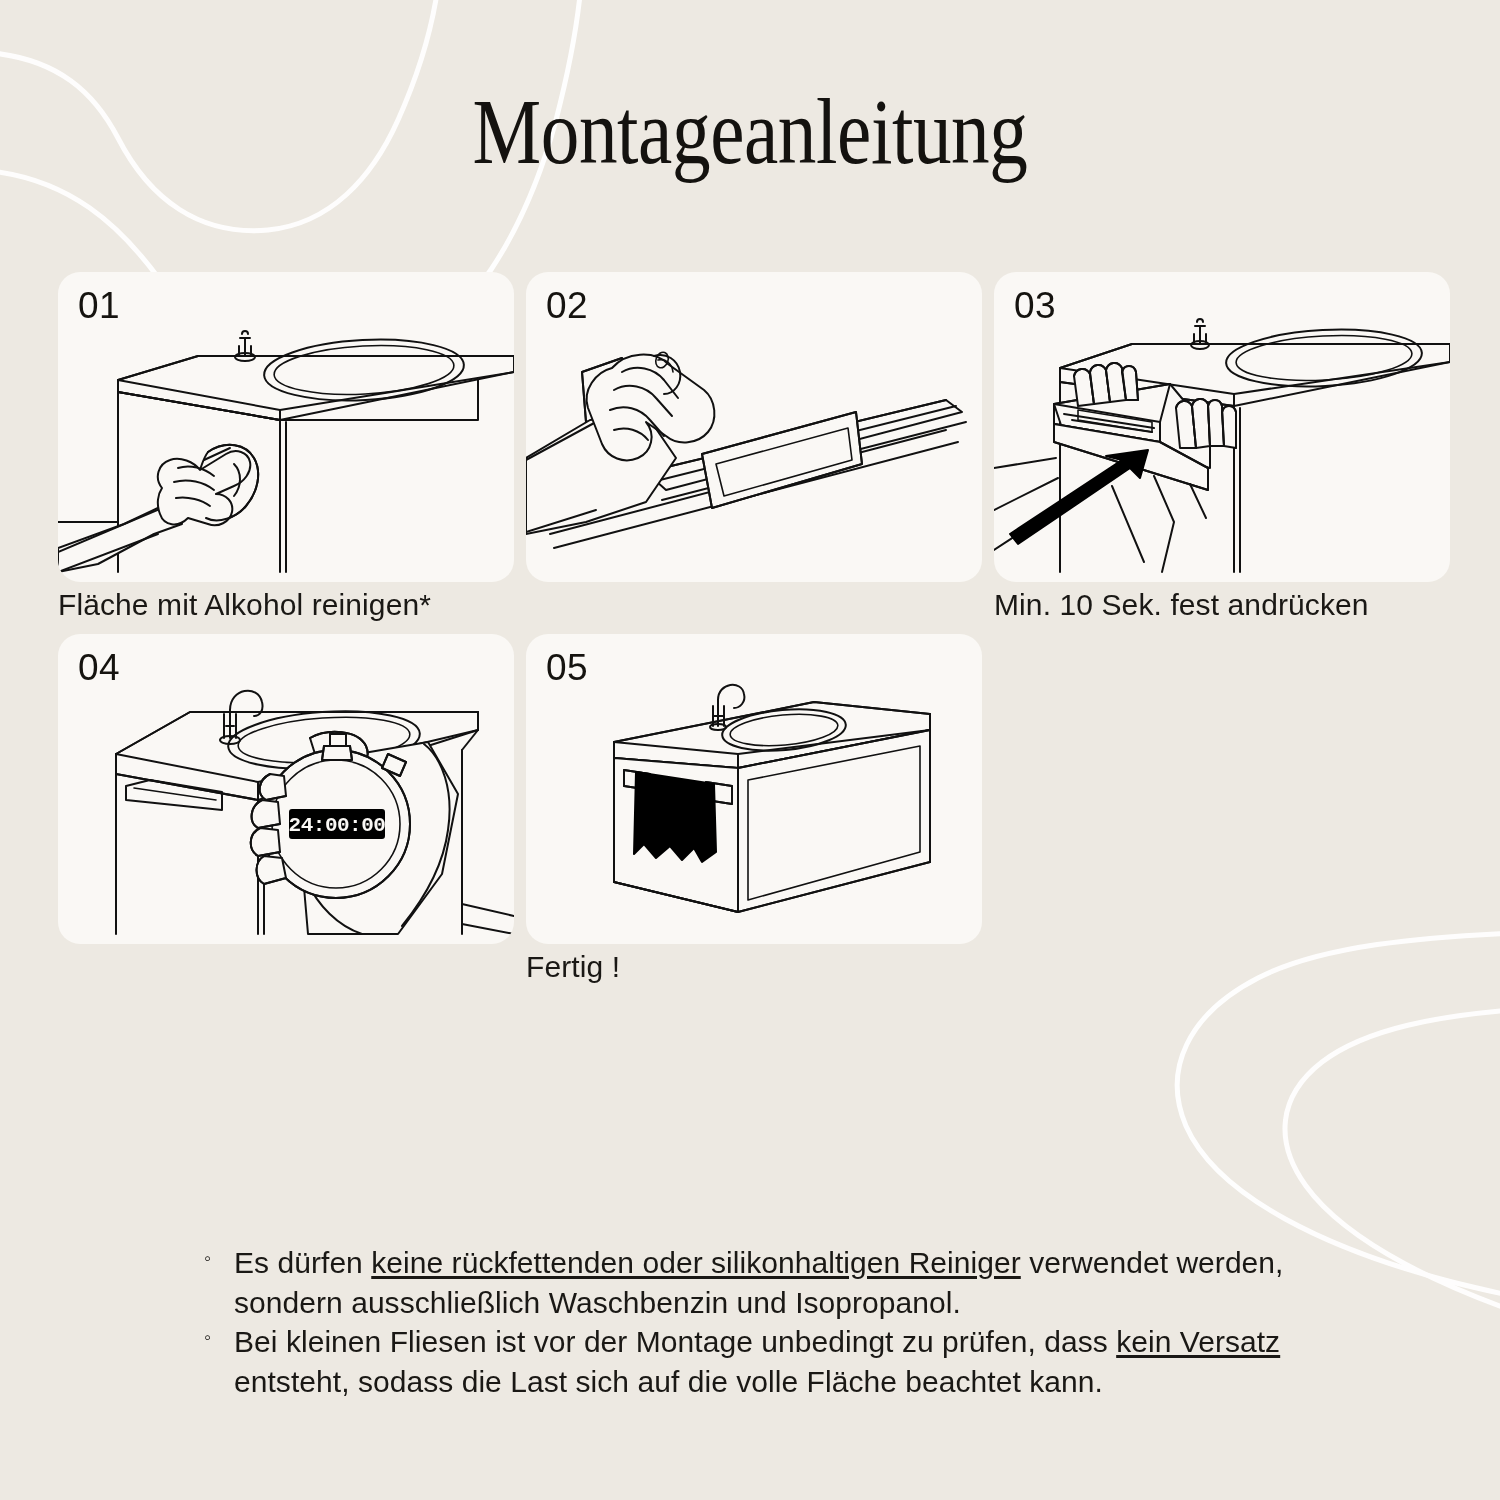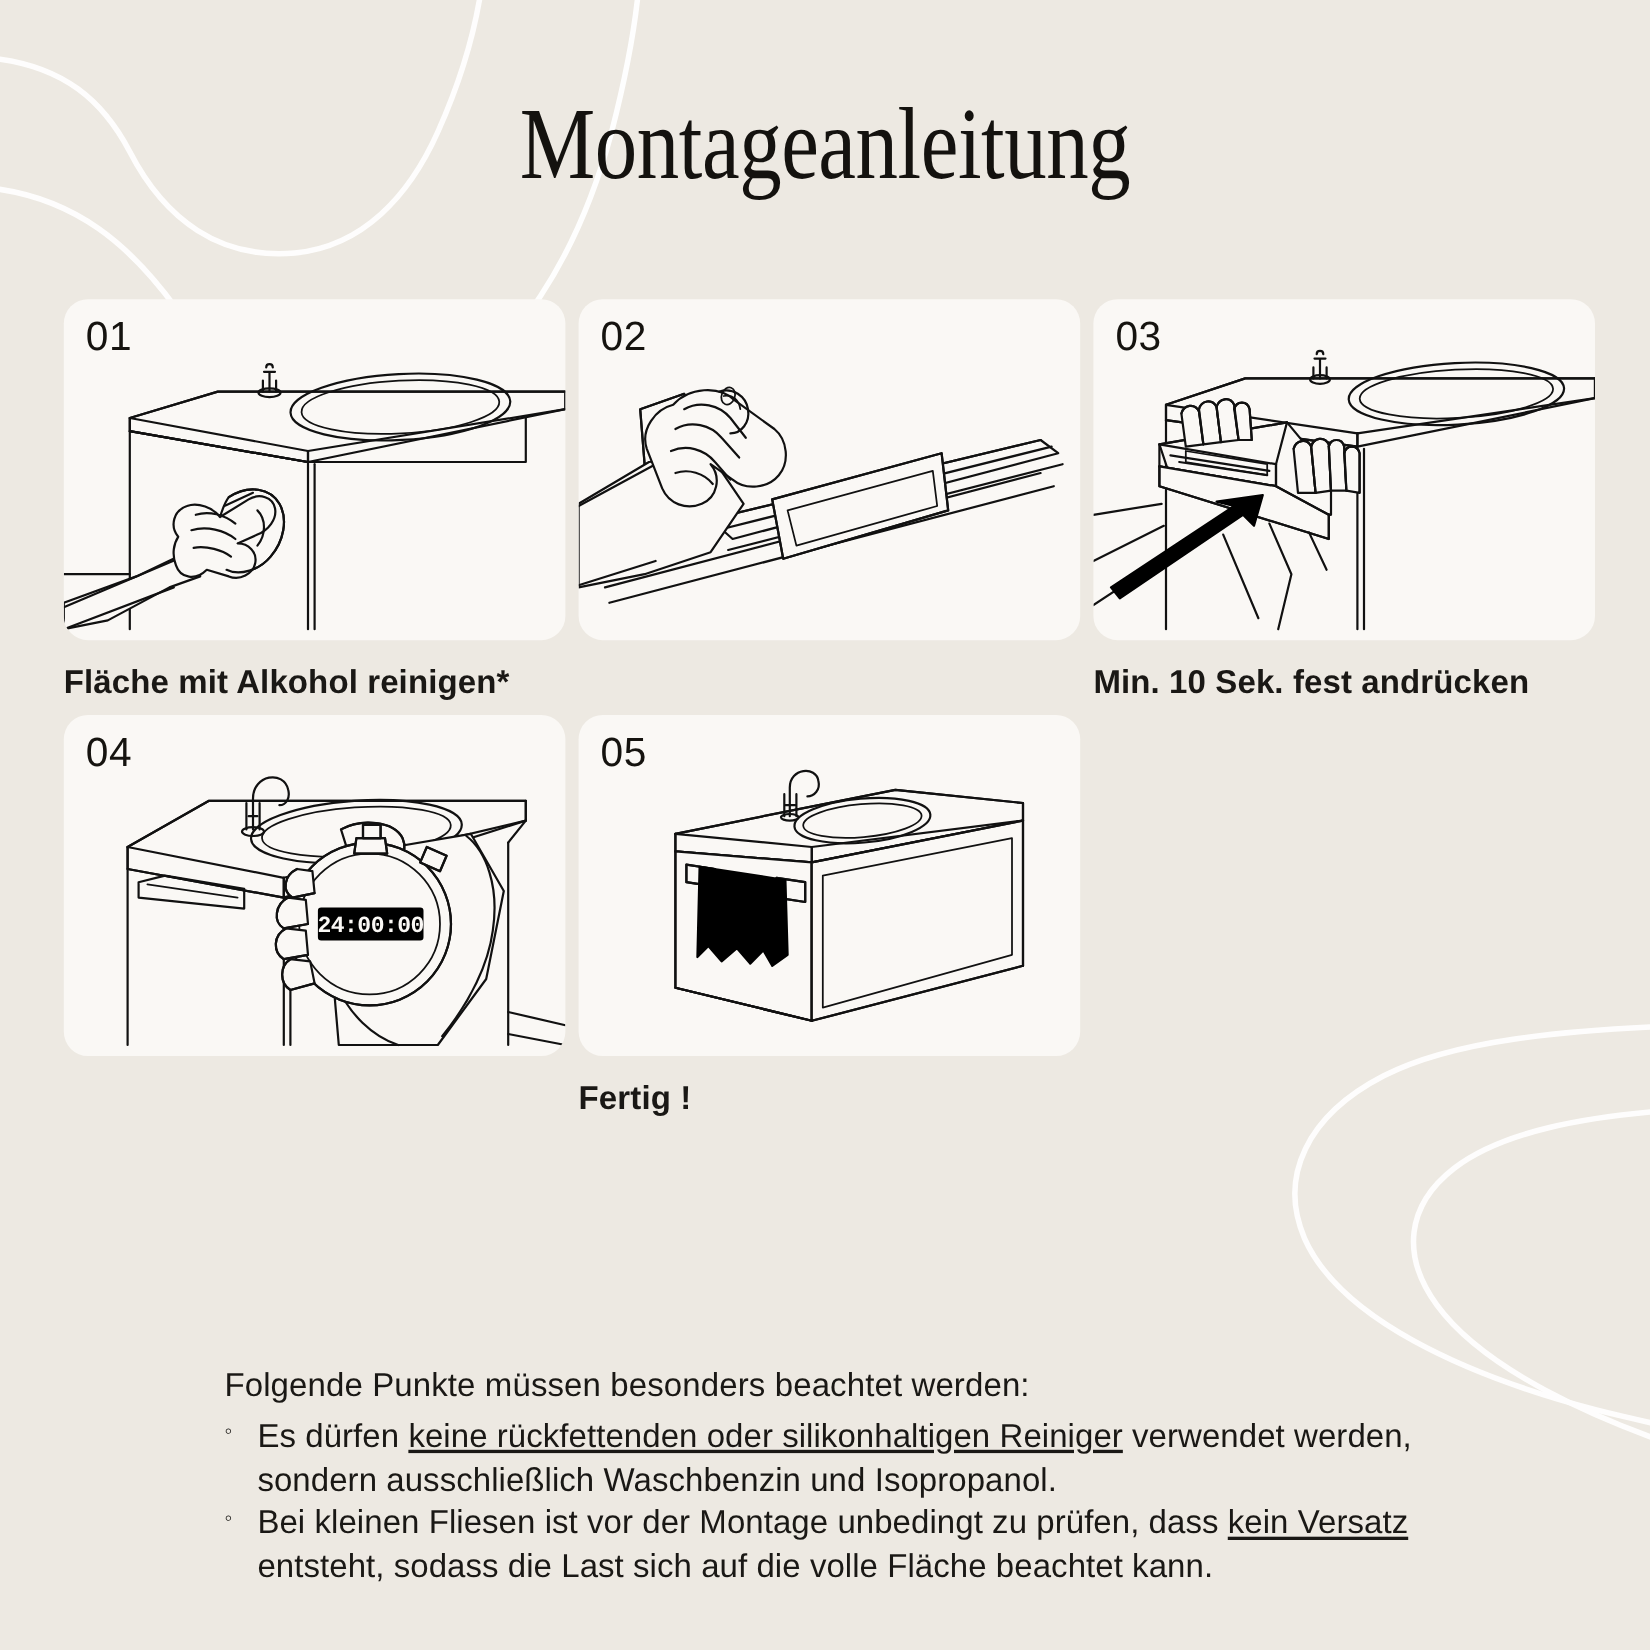--- a/index.html
+++ b/index.html
@@ -86,23 +86,23 @@
   }
 
   .card svg.illo {
     position: absolute;
     inset: 0;
     width: 456px;
     height: 310px;
   }
 
   .caption {
-    margin-top: 22px;
+    margin-top: 6px;
     font-size: 30px;
-    font-weight: 700;
+    font-weight: 400;
     color: #1A1815;
     letter-spacing: 0.1px;
     white-space: nowrap;
   }
 
   
   .notes {
     position: absolute;
     left: 204px;
     top: 1243px;
@@ -449,21 +449,20 @@
 
           <path d="M88 248 L212 278"></path>
         </svg>
       </div>
       <div class="caption">Fertig !</div>
     </div>
 
   </div>
 
   <div class="notes">
-    <div class="notes-heading">Folgende Punkte müssen besonders beachtet werden:</div>
 
     <div class="note-item">
       <span class="note-bullet">◦</span>
       <span class="note-text"><span>Es dürfen </span><u>keine rückfettenden oder silikonhaltigen Reiniger</u><span> verwendet werden, sondern ausschließlich Waschbenzin und Isopropanol.</span></span>
     </div>
 
     <div class="note-item">
       <span class="note-bullet">◦</span>
       <span class="note-text"><span>Bei kleinen Fliesen ist vor der Montage unbedingt zu prüfen, dass </span><u>kein Versatz</u><span> entsteht, sodass die Last sich auf die volle Fläche beachtet kann.</span></span>
     </div>

